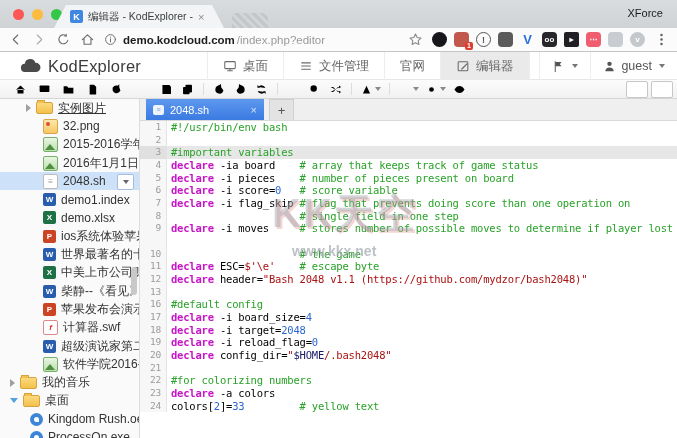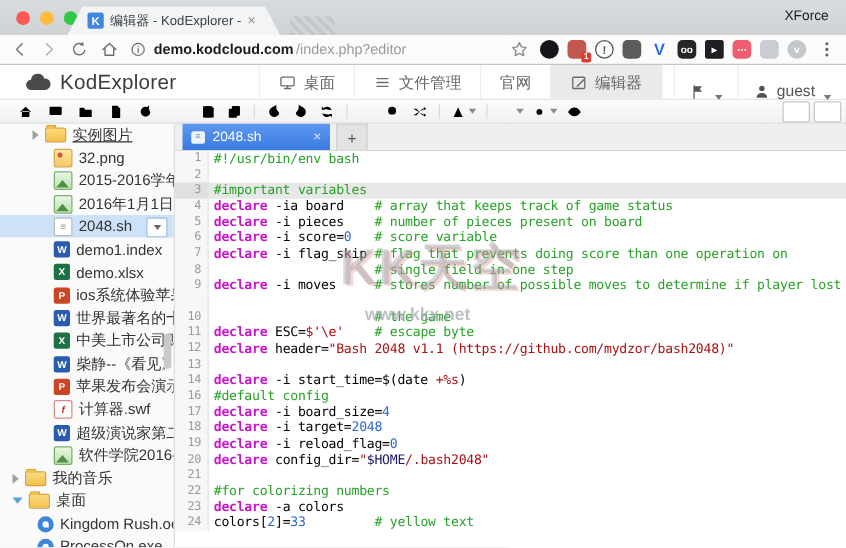--- a/index.html
+++ b/index.html
@@ -45,21 +45,21 @@
   .logo svg{width:22px;height:16px;}
   .logo-text{font-size:16.5px;color:#3c3c3c;letter-spacing:.2px;}
   .navrow{position:absolute;left:207px;top:0;height:28px;display:flex;}
   .nav-item{display:flex;align-items:center;gap:6px;padding:0 15px;font-size:12.5px;color:#666;
             border-left:1px solid #ededed;cursor:default;}
   .nav-item:last-child{border-right:1px solid #ededed;}
   .nav-item.active{background:#eaeaea;}
   .nav-item .icn{color:#6b6b6b;}
   .nav-item .icn svg{width:14px;height:14px;}
   .hright{position:absolute;right:0;top:0;height:28px;display:flex;}
-  .hbtn{display:flex;align-items:flex-end;gap:5px;padding:0 12px;border-left:1px solid #ededed;
+  .hbtn{display:flex;align-items:center;gap:5px;padding:0 12px;border-left:1px solid #ededed;
         color:#555;font-size:12.5px;}
   .hbtn .icn svg{width:13px;height:13px;}
   .caret{width:0;height:0;border-top:4px solid #777;border-left:3.5px solid transparent;
          border-right:3.5px solid transparent;margin-left:2px;display:inline-block;}
   
   .toolbar{position:absolute;top:80px;left:0;width:100%;height:19px;
            background:linear-gradient(#fcfcfc,#f1f1f1);border-bottom:1px solid #d6d6d6;
            box-sizing:border-box;display:flex;align-items:center;}
   .tbtn{width:21px;height:16px;display:flex;align-items:center;justify-content:center;color:#7d7d7d;}
   .tbtn svg{width:13px;height:13px;}
@@ -550,24 +550,20 @@
         </div>
         <div class="crow">
           <span class="cnum">12</span>
           <span class="ctxt"><span class="tk-k">declare</span><span class="tk-p"> header=</span><span class="tk-s">"Bash 2048 v1.1 (https://github.com/mydzor/bash2048)"</span></span>
         </div>
         <div class="crow">
           <span class="cnum">13</span>
           <span class="ctxt"></span>
         </div>
         <div class="crow">
-          <span class="cnum">14</span>
-          <span class="ctxt"><span class="tk-k">declare</span><span class="tk-p"> -i start_time=$(date </span><span class="tk-s">+%s</span><span class="tk-p">)</span></span>
-        </div>
-        <div class="crow">
           <span class="cnum">16</span>
           <span class="ctxt"><span class="tk-c">#default config</span></span>
         </div>
         <div class="crow">
           <span class="cnum">17</span>
           <span class="ctxt"><span class="tk-k">declare</span><span class="tk-p"> -i board_size=</span><span class="tk-n">4</span></span>
         </div>
         <div class="crow">
           <span class="cnum">18</span>
           <span class="ctxt"><span class="tk-k">declare</span><span class="tk-p"> -i target=</span><span class="tk-n">2048</span></span>

